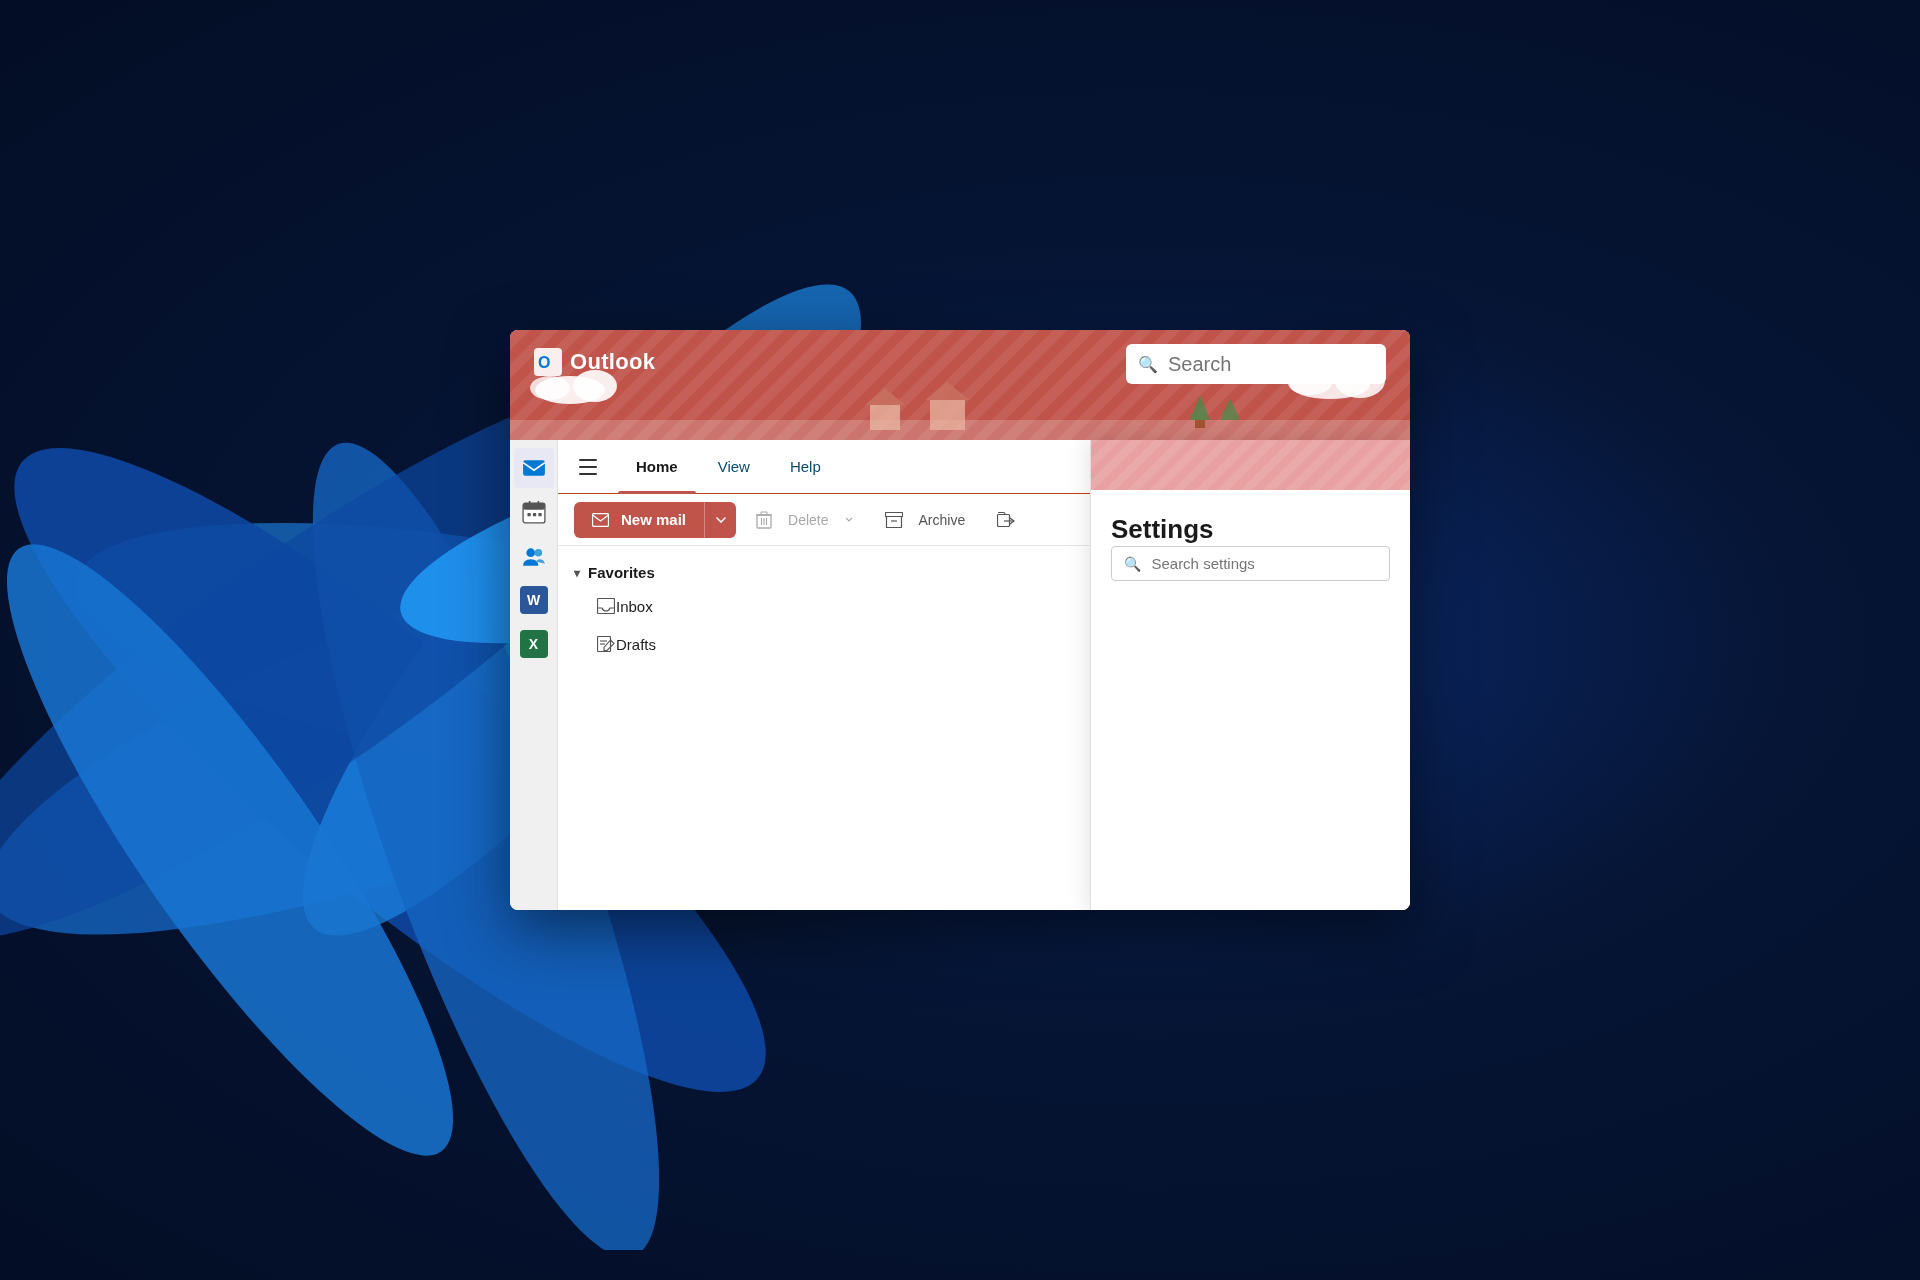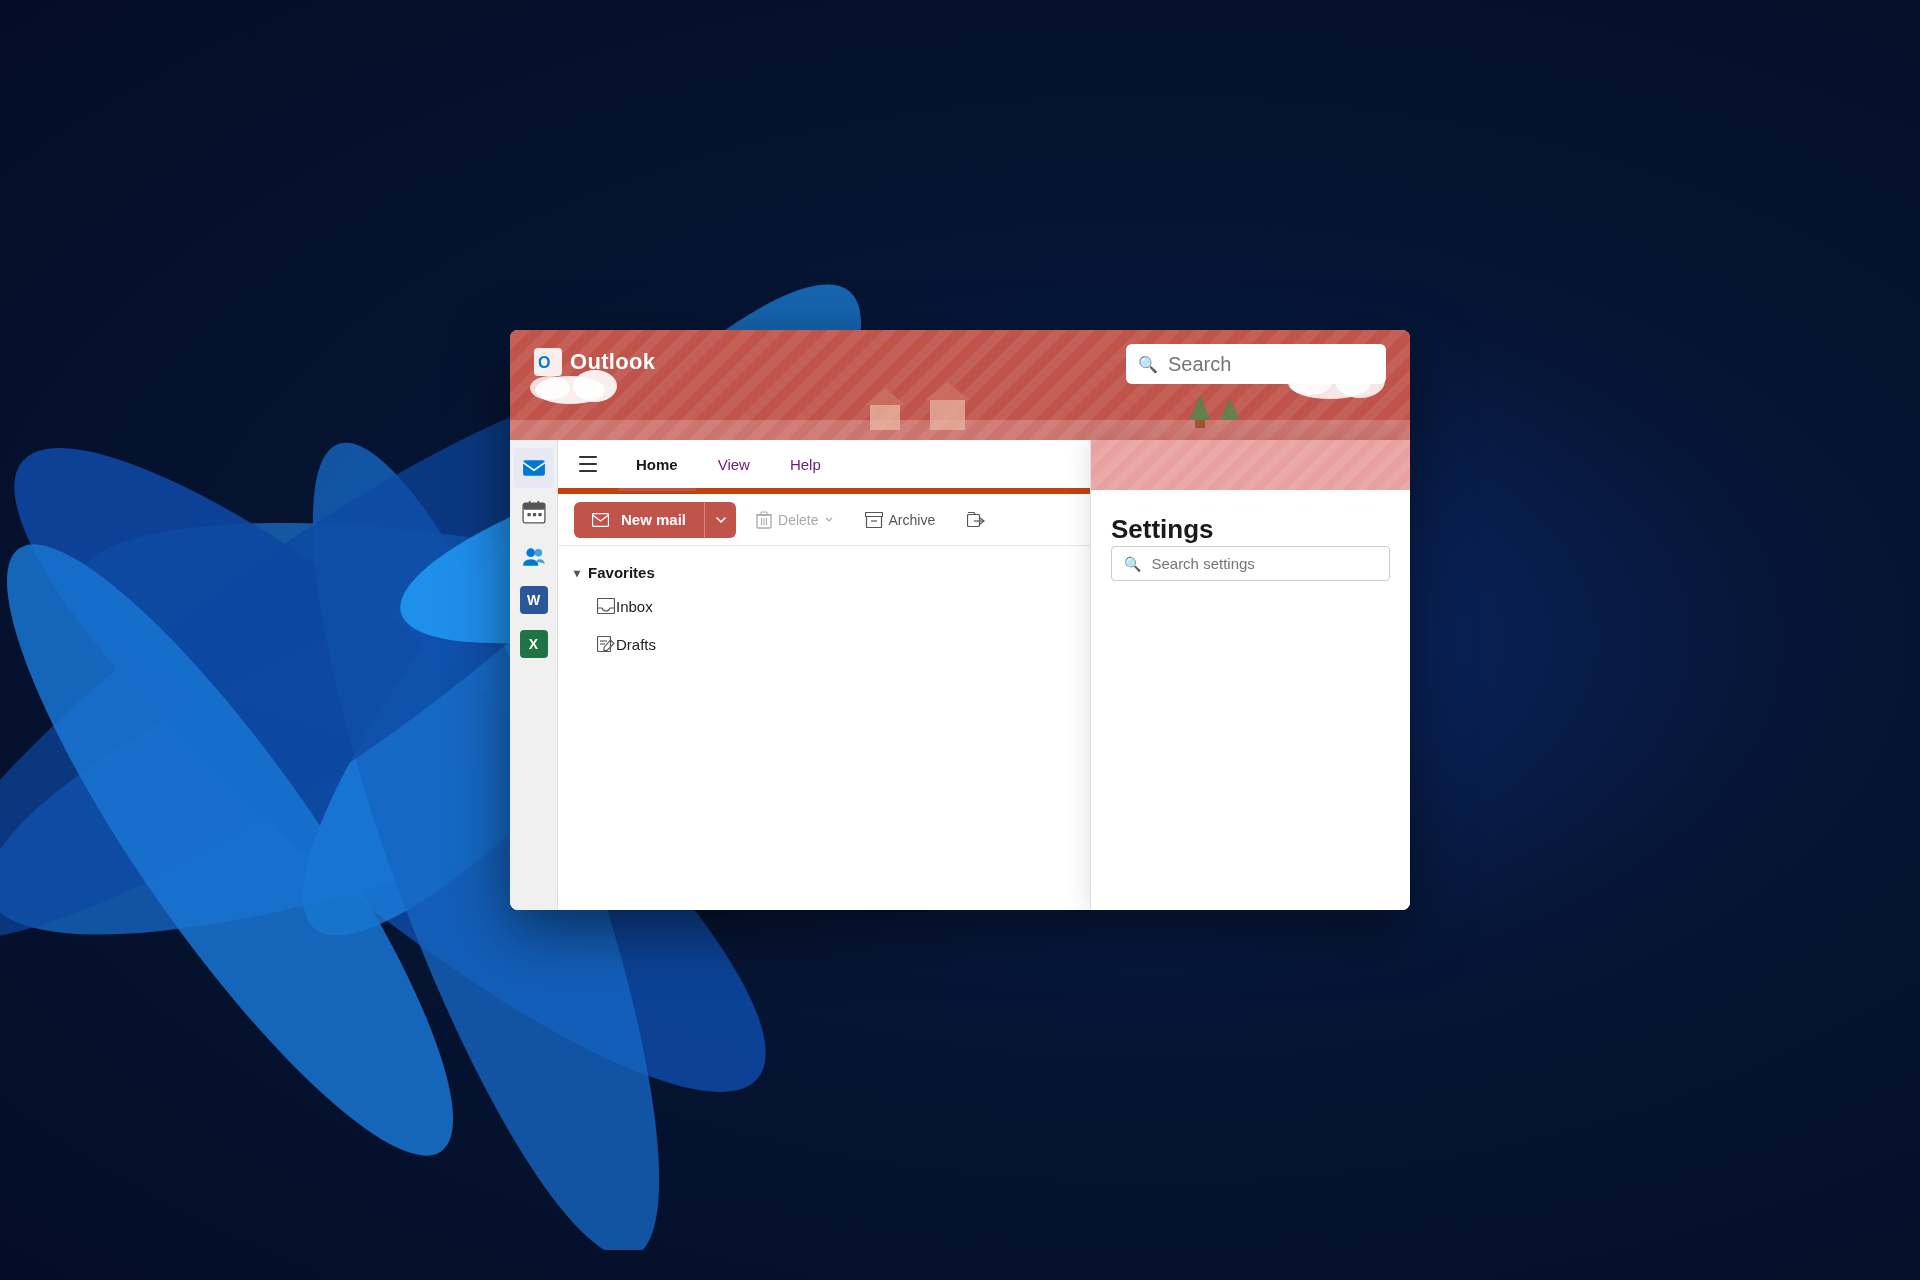--- a/index.html
+++ b/index.html
@@ -141,21 +141,21 @@
       flex: 1;
       display: flex;
       flex-direction: column;
       overflow: hidden;
     }
 
     
     .tab-bar {
       height: 54px;
       background: white;
-      border-bottom: 6px solid #c2410c;
+      border-bottom: 1px solid #c2410c;
       display: flex;
       align-items: center;
       padding: 0 12px;
       gap: 4px;
     }
 
     .hamburger-btn {
       width: 36px;
       height: 36px;
       display: flex;
@@ -174,21 +174,21 @@
       border-radius: 1px;
     }
 
     .tab {
       height: 54px;
       padding: 0 18px;
       display: flex;
       align-items: center;
       cursor: pointer;
       font-size: 15px;
-      color: #701a75;
+      color: #0c4a6e;
       position: relative;
       font-weight: 500;
     }
     .tab.active {
       color: #1a1a1a;
       font-weight: 600;
     }
     .tab.active::after {
       content: '';
       position: absolute;
@@ -239,21 +239,21 @@
       border-left: 1px solid rgba(255,255,255,0.3);
       display: flex;
       align-items: center;
       justify-content: center;
       cursor: pointer;
     }
 
     .toolbar-btn {
       display: flex;
       align-items: center;
-      gap: 6px;
+      gap: 16px;
       padding: 0 12px;
       height: 36px;
       border-radius: 4px;
       cursor: pointer;
       font-size: 14px;
       color: #555;
       background: none;
       border: none;
     }
     .toolbar-btn.disabled { color: #aaa; cursor: default; }

